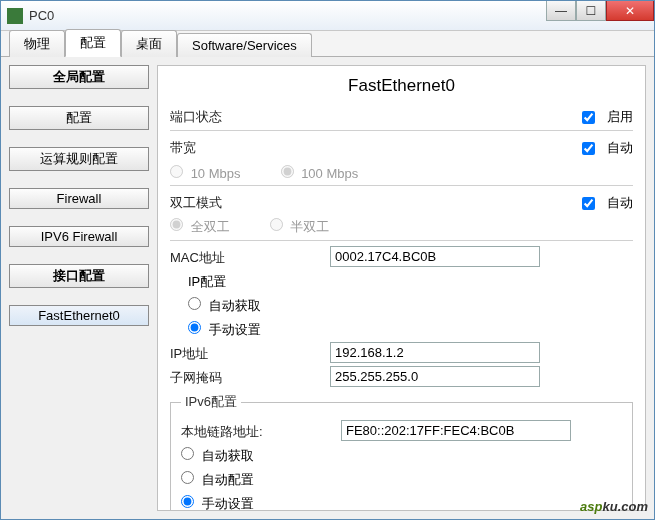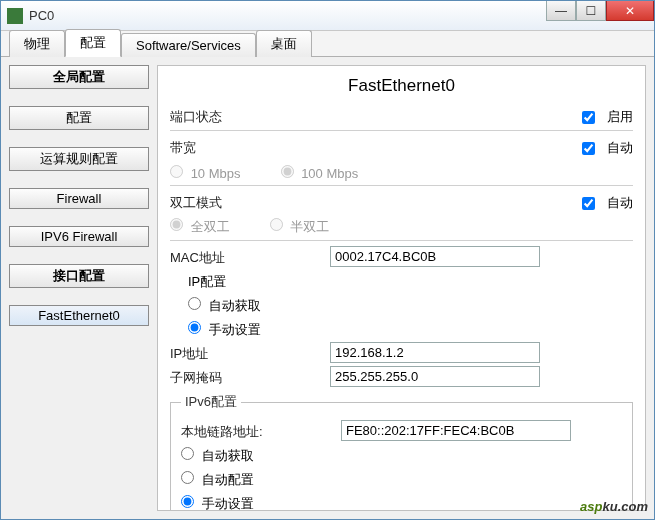--- a/index.html
+++ b/index.html
@@ -46,22 +46,22 @@
     <div class="winbtns">
       <div class="winbtn">—</div>
       <div class="winbtn">☐</div>
       <div class="winbtn close">✕</div>
     </div>
   </div>
 
   <div class="tabs">
     <div class="tab">物理</div>
     <div class="tab active">配置</div>
+    <div class="tab">桌面</div>
     <div class="tab">Software/Services</div>
-    <div class="tab">桌面</div>
   </div>
 
   <div class="body">
     <div class="sidebar">
       <div class="sidebtn header">全局配置</div>
       <div class="sidebtn">配置</div>
       <div class="sidebtn">运算规则配置</div>
       <div class="sidebtn">Firewall</div>
       <div class="sidebtn">IPV6 Firewall</div>
       <div class="sidebtn header">接口配置</div>

